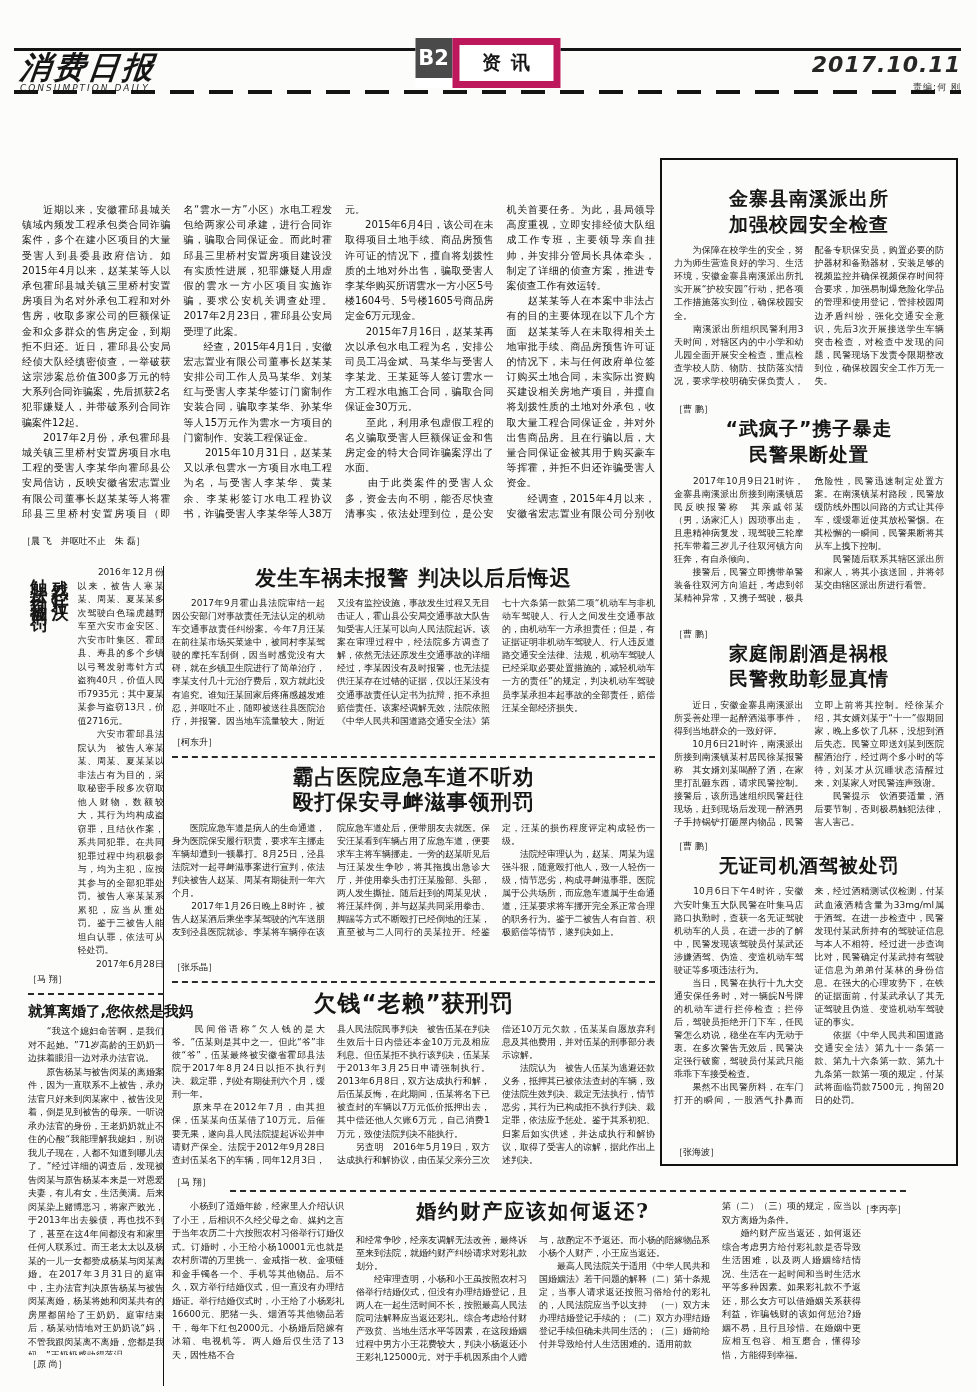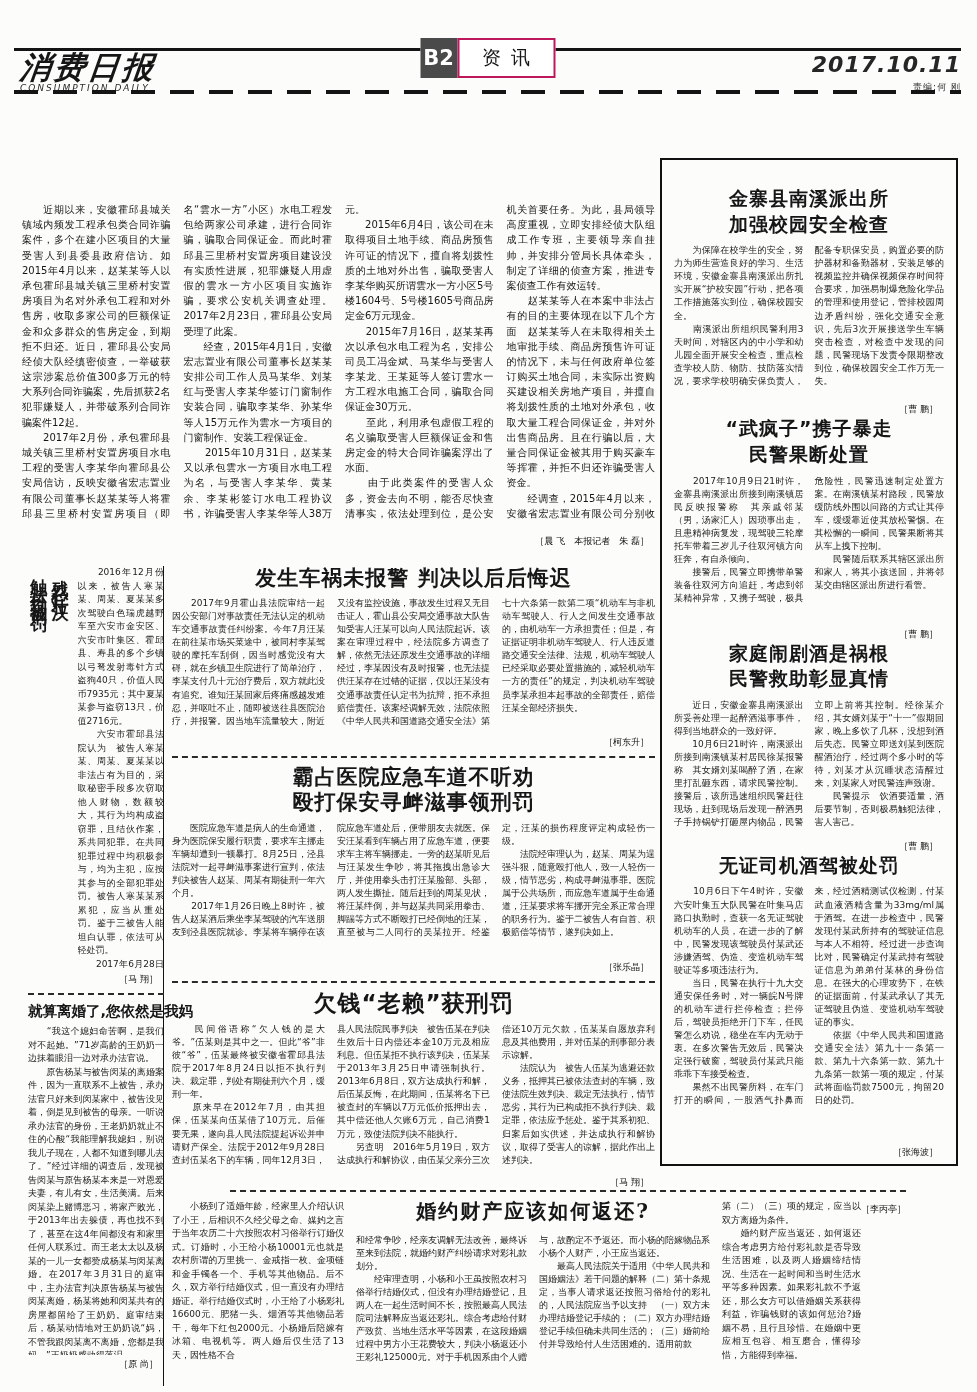--- a/index.html
+++ b/index.html
@@ -9,36 +9,36 @@
     font-family:"DejaVu Sans", sans-serif;
   }
   
   .header{position:absolute; top:34px; left:14px; right:16px; height:64px;}
   .header .rule{position:absolute; left:0; right:0; top:14px; height:3px; background:#141414;}
   .masthead{position:absolute; left:6px; top:18px; line-height:1;}
   .masthead .cn{font-family:"DejaVu Serif", serif; font-style:italic; font-weight:bold; font-size:31px; letter-spacing:3px; transform:skewX(-6deg); display:inline-block;}
   .masthead .en{font-size:9px; font-style:italic; letter-spacing:2px; color:#2b2b2b; margin-top:1px;}
   .section-tab{position:absolute; left:50%; transform:translateX(-50%); top:4px; display:flex; background:#fff;}
   .section-tab .code{width:37px; height:40px; background:#4a4a4a; color:#fff; font-weight:bold; font-size:21px; display:flex; align-items:center; justify-content:center;}
-  .section-tab .name{width:84px; height:36px; border:2px solid #be185d; font-weight:normal; font-size:19px; letter-spacing:10px; display:flex; align-items:center; justify-content:center; padding-left:10px;}
+  .section-tab .name{width:84px; height:36px; border:7px solid #be185d; font-weight:bold; font-size:19px; letter-spacing:10px; display:flex; align-items:center; justify-content:center; padding-left:10px;}
   .dateblock{position:absolute; right:0; top:18px; text-align:right;}
   .dateblock .date{font-size:22px; font-style:italic; font-weight:bold; color:#262626; letter-spacing:1px;}
   .dateblock .editor{font-size:9px; color:#333; margin-top:4px; letter-spacing:1px;}
   .dash-row{position:absolute; top:90px; left:14px; right:16px; height:4px;
     background:repeating-linear-gradient(90deg,#141414 0 24px, transparent 24px 39px);}
   
   .lead-headline{
     position:absolute; top:138px; left:22px; width:633px;
     font-size:36px; font-weight:900; letter-spacing:1px; line-height:1.2;
     color:#c40505; white-space:nowrap;
   }
   .lead{position:absolute; top:202px; left:22px; width:633px; height:352px;}
   .lead .cols{height:330px; overflow:hidden; column-count:4; column-gap:13px;
     font-size:10px; line-height:1.52; text-align:justify; white-space:pre-line;}
-  .byline{font-size:9px; text-align:right; color:#111; padding-right:6px; margin-top:3px;}
+  .byline{font-size:9px; color:#111; padding-right:6px; margin-top:3px;}
   
   .vline-left{position:absolute; left:163px; top:566px; width:1px; height:820px; background:#111;}
   .dashed{border:none; border-top:2px dashed #2a2a2a; margin:7px 0;}
   
   .left-col{position:absolute; top:566px; left:28px; width:136px;}
   .vt-article .vt-title{
     float:left; writing-mode:vertical-rl; text-orientation:upright;
     font-size:17px; font-weight:900; letter-spacing:6px; line-height:1.25;
     height:292px; margin-right:7px; white-space:pre-line;
   }
@@ -100,21 +100,21 @@
 　　2017年2月份，承包霍邱县城关镇三里桥村安置房项目水电工程的受害人李某华向霍邱县公安局信访，反映安徽省宏志置业有限公司董事长赵某某等人将霍邱县三里桥村安置房项目（即名“雲水一方”小区）水电工程发包给两家公司承建，进行合同诈骗，骗取合同保证金。而此时霍邱县三里桥村安置房项目建设没有实质性进展，犯罪嫌疑人用虚假的雲水一方小区项目实施诈骗，要求公安机关调查处理。2017年2月23日，霍邱县公安局受理了此案。
 　　经查，2015年4月1日，安徽宏志置业有限公司董事长赵某某安排公司工作人员马某华、刘某红与受害人李某华签订门窗制作安装合同，骗取李某华、孙某华等人15万元作为雲水一方项目的门窗制作、安装工程保证金。
 　　2015年10月31日，赵某某又以承包雲水一方项目水电工程为名，与受害人李某华、黄某余、李某彬签订水电工程协议书，诈骗受害人李某华等人38万元。
 　　2015年6月4日，该公司在未取得项目土地手续、商品房预售许可证的情况下，擅自将划拨性质的土地对外出售，骗取受害人李某华购买所谓雲水一方小区5号楼1604号、5号楼1605号商品房定金6万元现金。
 　　2015年7月16日，赵某某再次以承包水电工程为名，安排公司员工冯金斌、马某华与受害人李某龙、王某延等人签订雲水一方工程水电施工合同，骗取合同保证金30万元。
 　　至此，利用承包虚假工程的名义骗取受害人巨额保证金和售房定金的特大合同诈骗案浮出了水面。
 　　由于此类案件的受害人众多，资金去向不明，能否尽快查清事实，依法处理到位，是公安机关首要任务。为此，县局领导高度重视，立即安排经侦大队组成工作专班，主要领导亲自挂帅，并安排分管局长具体牵头，制定了详细的侦查方案，推进专案侦查工作有效运转。
 　　赵某某等人在本案中非法占有的目的主要体现在以下几个方面　赵某某等人在未取得相关土地审批手续、商品房预售许可证的情况下，未与任何政府单位签订购买土地合同，未实际出资购买建设相关房地产项目，并擅自将划拨性质的土地对外承包，收取大量工程合同保证金，并对外出售商品房。且在行骗以后，大量合同保证金被其用于购买豪车等挥霍，并拒不归还诈骗受害人资金。
 　　经调查，2015年4月以来，安徽省宏志置业有限公司分别收取了巨额保证金，总价值达300余万元。而至案发，所收保证金分文未还。到期之后，受害人索要保证金时，该法人赵某某始终认账不还钱。为进一步查明赵某某收取的保证金去向，侦查员充分运用JA系统，调取犯罪嫌疑人的所有关联账户分析，赵某某等人除将少部分保证金用于支付虚假的雲水一方售楼部租房费用及员工工资开支外，余款被其大肆挥霍，采用“拆东墙补西墙”方式循环骗取他人资金，导致资金不能归还，非法占有目的十分明显。
 　　2017年3月20日，霍邱县公安局对赵某某等人批准刑事拘留，并上网追逃。侦查员发现赵某某潜逃后经常在六安市裕安区境内活动，经侦大队将相关情况通报裕安分局，在裕安分局的配合下，成功将犯罪嫌疑人抓获归案。经审讯，在大量书证人证面前，其对所犯罪行供认不讳。经对其租房处依法搜查，收集了大量书证和物证，同时发现若干新的合同复印件，牵出新的合同诈骗犯罪事实十余起，涉案金额高达300余万元，并带破其合同诈骗案12起。</div>
-    <div class="byline">［晨 飞　本报记者　朱 磊］</div>
+    <div class="byline">［晨 飞　并呕吐不止　朱 磊］</div>
   </div>
 
   <div class="vline-left"></div>
 
   <div class="left-col">
     <div class="vt-article">
       <div class="vt-title">残忍仁壮汉
 触法打狗被刑罚</div>
       <div class="small-body">　　2016年12月份以来，被告人寒某某、周某、夏某某多次驾驶白色瑞虎越野车至六安市金安区、六安市叶集区、霍邱县、寿县的多个乡镇以弓弩发射毒针方式盗狗40只，价值人民币7935元；其中夏某某参与盗窃13只，价值2716元。
 　　六安市霍邱县法院认为　被告人寒某某、周某、夏某某以非法占有为目的，采取秘密手段多次窃取他人财物，数额较大，其行为均构成盗窃罪，且结伙作案，系共同犯罪。在共同犯罪过程中均积极参与，均为主犯，应按其参与的全部犯罪处罚。被告人寒某某系累犯，应当从重处罚。鉴于三被告人能坦白认罪，依法可从轻处罚。

